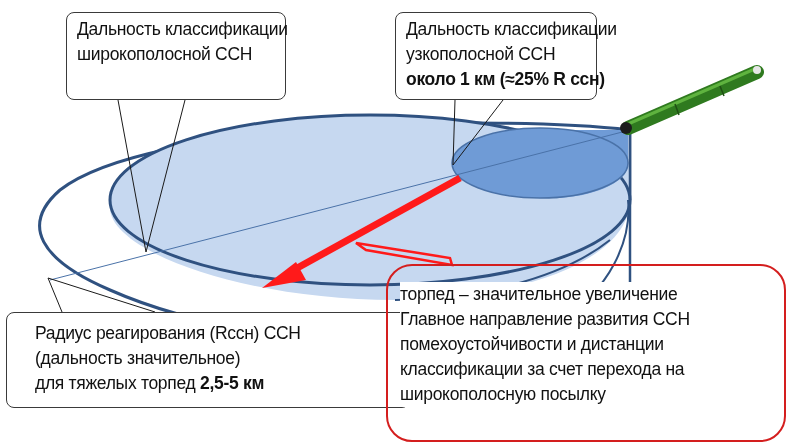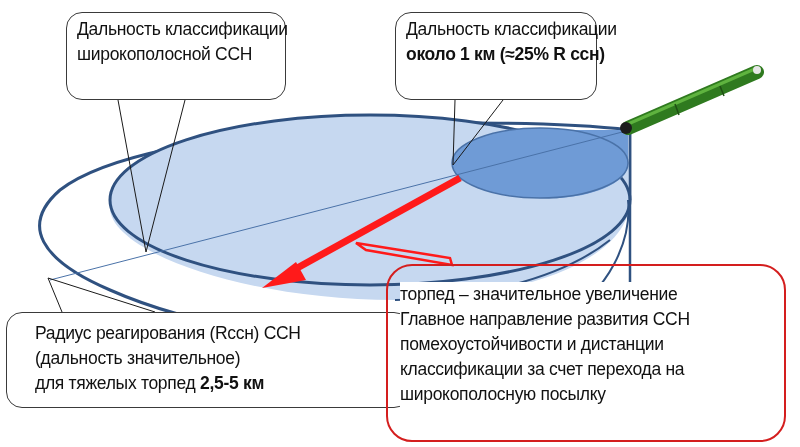--- a/index.html
+++ b/index.html
@@ -1,20 +1,20 @@
 <!DOCTYPE html>
 <html><head>
 <meta charset="utf-8">
 <style>
   html, body { margin:0; padding:0; background:#ffffff; }
   body { width:800px; height:447px; position:relative; overflow:hidden;
          font-family:"Liberation Sans", "DejaVu Sans", sans-serif; color:#111; }
   #diagram { position:absolute; left:0; top:0; width:800px; height:447px; }
   .callout { position:absolute; background:#ffffff; border:1.5px solid #3a3a3a;
-             border-radius:16px; box-sizing:border-box; font-size:17.5px; line-height:25px;
+             border-radius:8px; box-sizing:border-box; font-size:17.5px; line-height:25px;
              letter-spacing:-0.3px; }
   .callout .line { display:block; white-space:nowrap; }
   .bold { font-weight:bold; }
   #callout-wide { left:66px; top:12px; width:220px; height:88px; padding:4px 6px 0 10px; }
   #callout-narrow { left:395px; top:12px; width:202px; height:88px; padding:4px 6px 0 10px; }
   #callout-radius { left:6px; top:312px; width:404px; height:96px; padding:8px 8px 0 28px; }
   #callout-main { left:386px; top:264px; width:400px; height:178px; border:2.5px solid #d41e1e;
                   border-radius:26px; padding:16px 8px 0 12px; background:transparent; }
   #callout-main .inner { background:#fff; margin-left:0; padding-left:0; }
 </style>
@@ -65,20 +65,21 @@
   </g>
 </svg>
 
 <div id="callout-wide" class="callout">
   <span class="line">Дальность классификации</span>
   <span class="line">широкополосной ССН</span>
 </div>
 
 <div id="callout-narrow" class="callout">
   <span class="line">Дальность классификации</span>
+  <span class="line">узкополосной ССН</span>
   <span class="line bold">около 1 км (≈25% R ссн)</span>
 </div>
 
 <div id="callout-radius" class="callout">
   <span class="line">Радиус реагирования (Rссн) ССН</span>
   <span class="line">(дальность значительное)</span>
   <span class="line"><span>для тяжелых торпед </span><span class="bold">2,5-5 км</span></span>
 </div>
 
 <div id="callout-main" class="callout">

